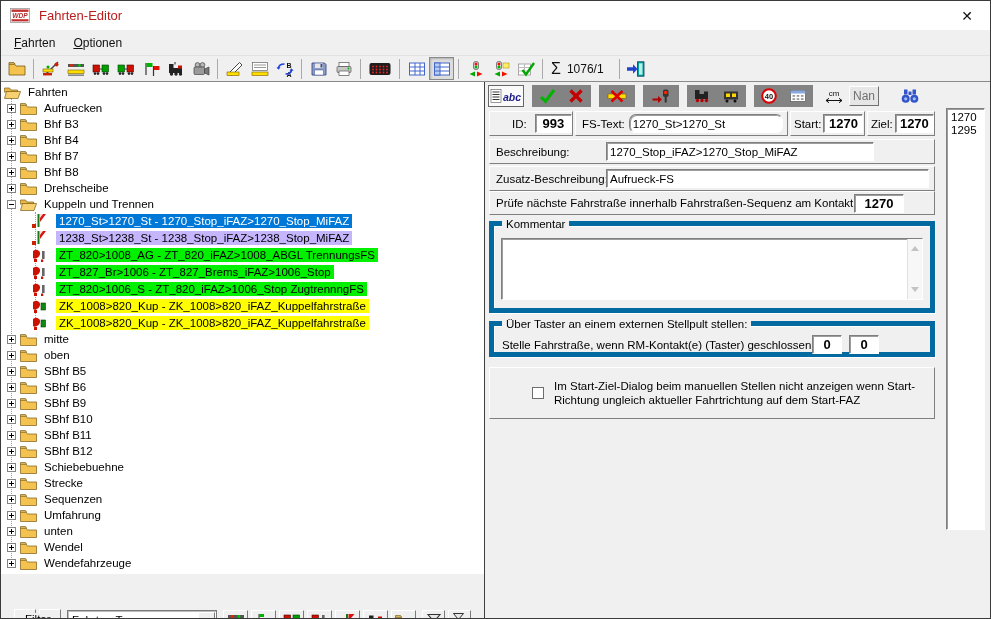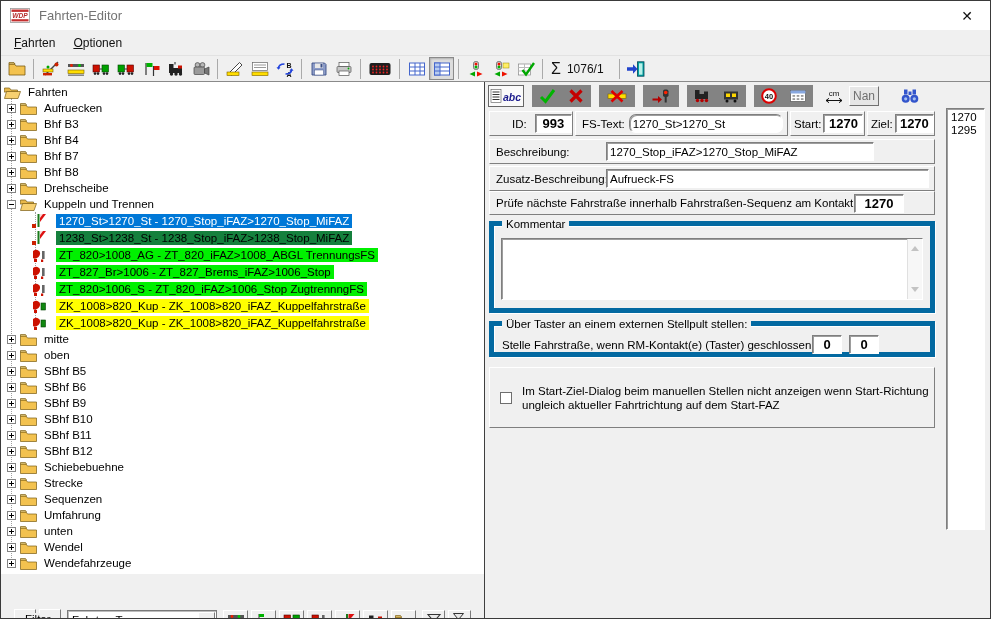--- a/index.html
+++ b/index.html
@@ -5,21 +5,21 @@
   * { margin:0; padding:0; box-sizing:border-box; }
   html,body { background:#555; }
   body { font-family:"Liberation Sans", sans-serif; }
 
   .window { width:991px; height:619px; border:1px solid #3a3a3a; background:#fff;
             display:flex; flex-direction:column; position:relative; overflow:hidden; }
 
   
   .titlebar { height:29px; flex:none; background:#fff; display:flex; align-items:center; padding-left:9px; }
   .app-icon { width:20px; height:15px; flex:none; }
-  .title-text { font-size:13px; color:#737373; margin-left:9px; }
+  .title-text { font-size:13px; color:#b91c1c; margin-left:9px; }
   .close-btn { margin-left:auto; width:46px; height:29px; display:flex; align-items:center; justify-content:center;
                font-size:14px; color:#111; }
 
   
   .menubar { height:25px; flex:none; background:#f0f0f0; display:flex; align-items:center; padding-left:4px;
              font-size:12px; }
   .menu-item { padding:4px 9px; color:#111; }
   .accel { text-decoration:underline; }
 
   
@@ -483,21 +483,21 @@
             <div class="tree-row leaf-row">
               <span class="leaf-icon">
                 <svg viewBox="0 0 16 16" width="16" height="16">
                   <rect x="1" y="11" width="4" height="4" fill="#cc2200"></rect>
                   <rect x="6.5" y="1" width="2" height="13" fill="#1a7a1a"></rect>
                   <path d="M9 1 L15 1 L9 9 Z" fill="#dd1111"></path>
                   <path d="M9 1 L12 1 L9 5 Z" fill="#fff" opacity="0.85"></path>
                 </svg>
               </span>
 
-              <span class="leaf-label" style="background-color: #15803d; color: rgb(0, 0, 0);">1238_St&gt;1238_St - 1238_Stop_iFAZ&gt;1238_Stop_MiFAZ</span>
+              <span class="leaf-label" style="background-color: #c4b5fd; color: rgb(0, 0, 0);">1238_St&gt;1238_St - 1238_Stop_iFAZ&gt;1238_Stop_MiFAZ</span>
             </div>
 
             <div class="tree-row leaf-row">
 
               <span class="leaf-icon">
                 <svg viewBox="0 0 16 16" width="16" height="16">
                   <path d="M2 4 q4 -2.5 6.5 0.5 q1.5 2.5 -1 5.5 q-3.5 3 -5.5 1 z" fill="#cc1100"></path>
                   <rect x="3" y="12" width="3" height="3" fill="#cc1100"></rect>
                   <rect x="11" y="4" width="2.6" height="8" fill="#666"></rect>
                   <rect x="10" y="12.5" width="2.2" height="2.5" fill="#cc1100"></rect>
@@ -1057,21 +1057,21 @@
         </div>
       </div>
 
       <div class="groupbox" style="left:4px; top:239px; width:446px; height:36px;">
         <span class="group-legend">Über Taster an einem externen Stellpult stellen:</span>
         <span class="lbl" style="position:absolute; left:8px; top:13px;">Stelle Fahrstraße, wenn RM-Kontakt(e) (Taster) geschlossen:</span>
         <span class="sunken edit bold-val" style="position:absolute; left:318px; top:9px; width:30px; height:19px;">0</span>
         <span class="sunken edit bold-val" style="position:absolute; left:355px; top:9px; width:30px; height:19px;">0</span>
       </div>
 
-      <div class="rp hrow" style="left:4px; top:285px; width:446px; height:61px;">
+      <div class="rp hrow" style="left:4px; top:285px; width:446px; height:52px;padding-left:32px;">
         <span class="checkbox" style="margin-left:10px;"></span>
         <span class="cb-text">Im Start-Ziel-Dialog beim manuellen Stellen nicht anzeigen wenn Start-Richtung ungleich aktueller Fahrtrichtung auf dem Start-FAZ</span>
       </div>
 
       <div class="listbox">
         <div>
 
             <div class="lb-item">1270</div>
 
             <div class="lb-item">1295</div>

